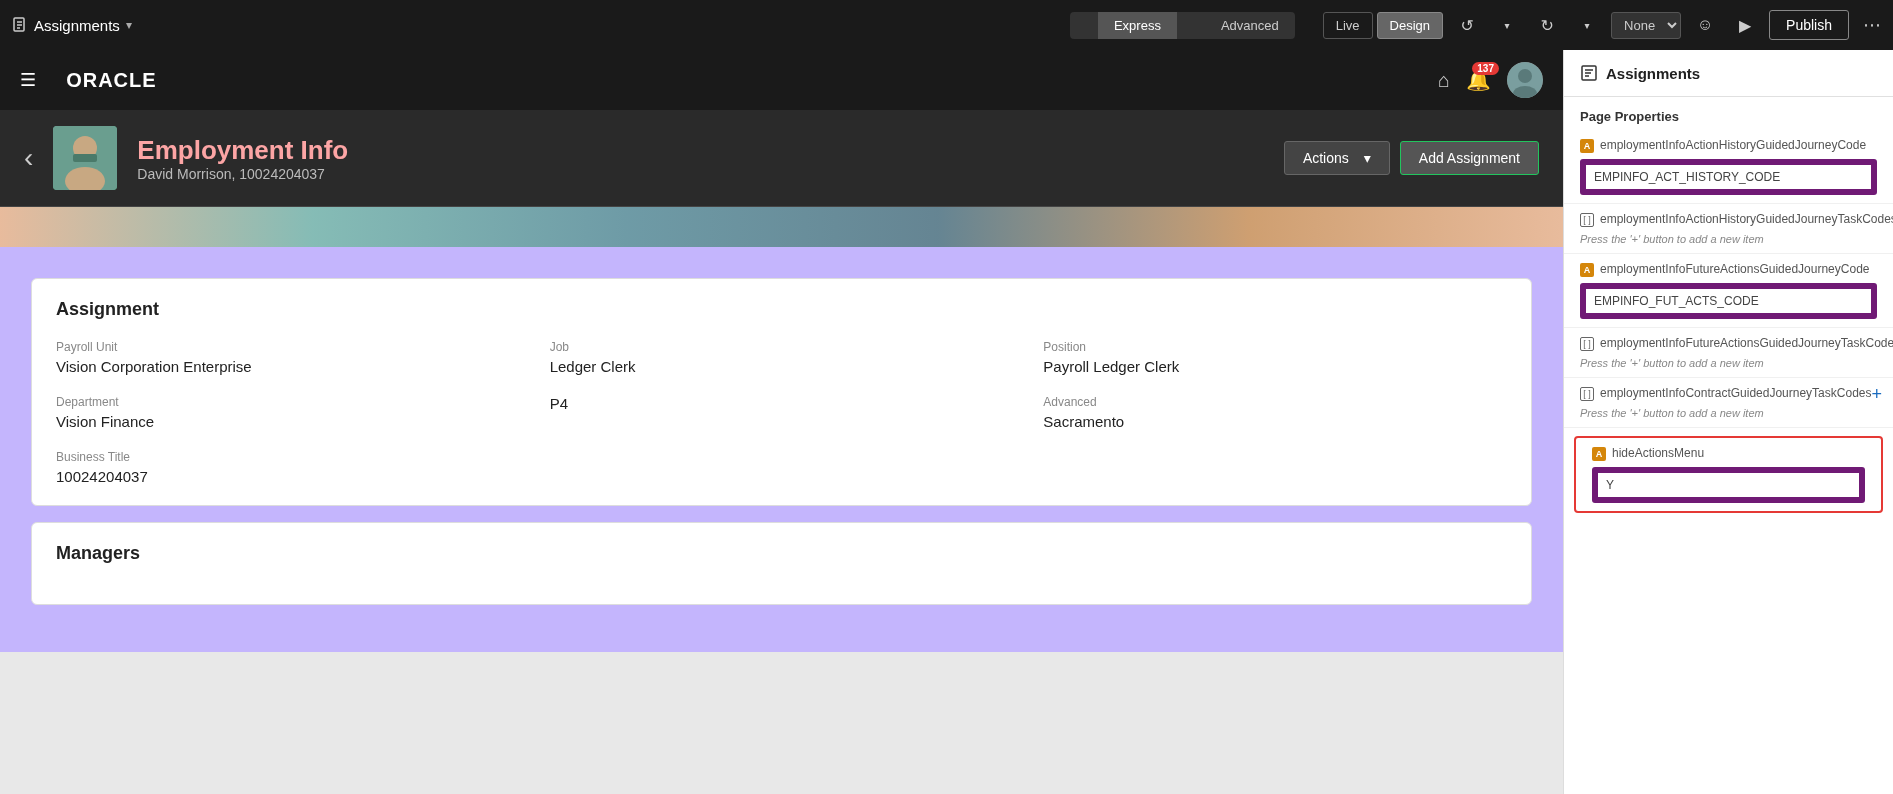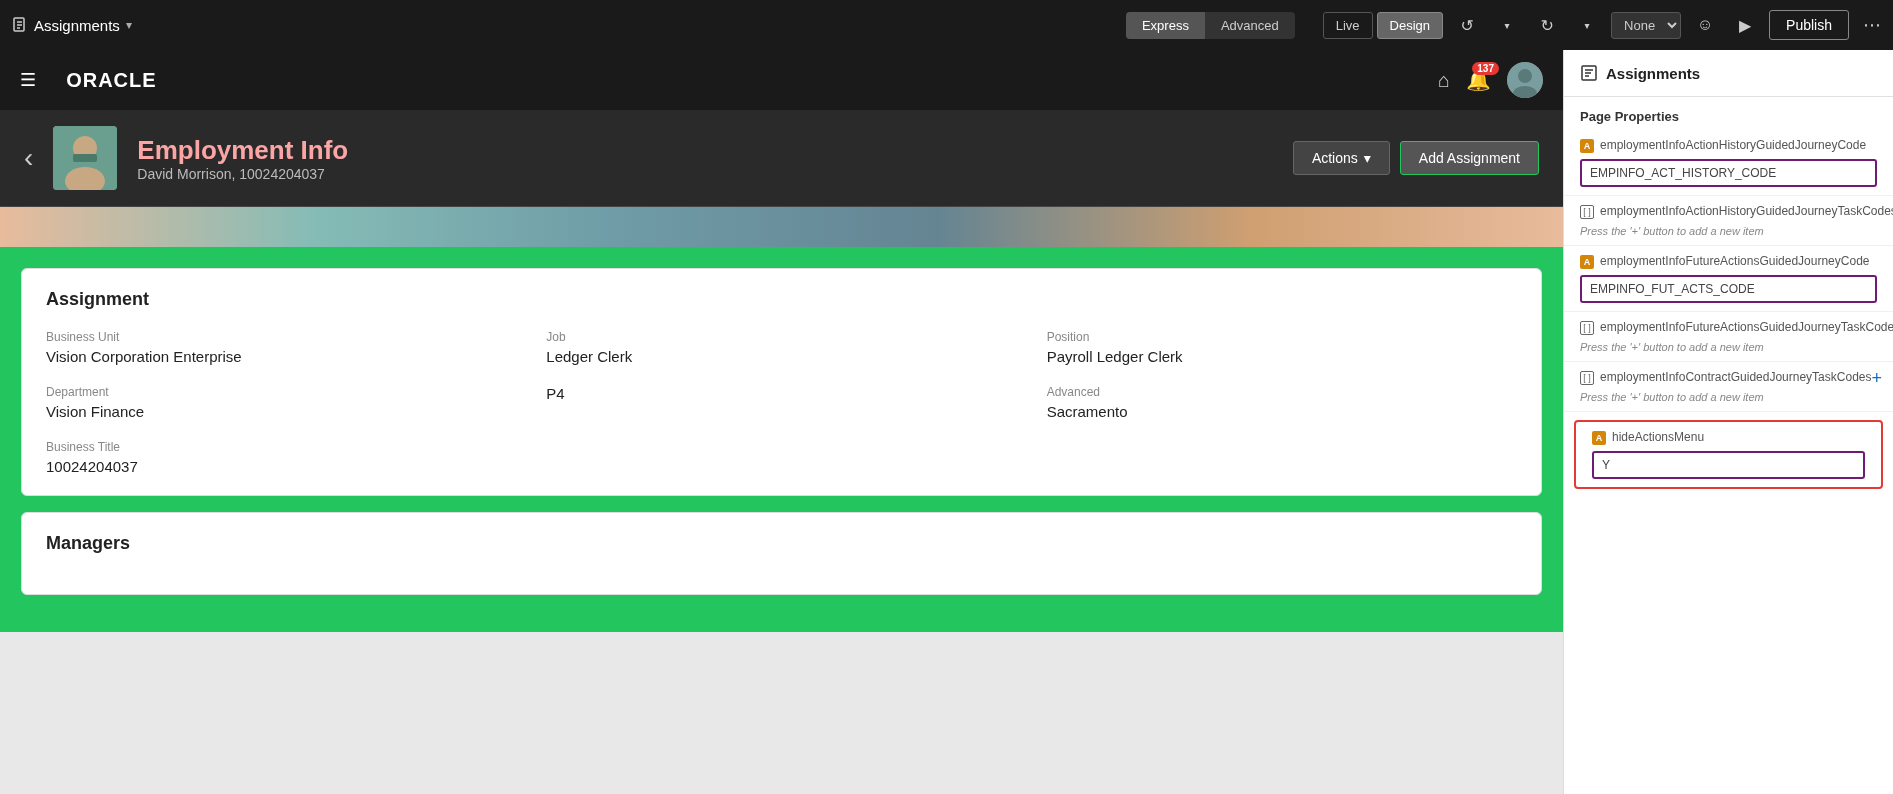--- a/index.html
+++ b/index.html
@@ -31,20 +31,21 @@
       border-radius: 4px;
       overflow: hidden;
     }
     .toolbar-toggle-btn {
       padding: 6px 16px;
       font-size: 13px;
       cursor: pointer;
       border: none;
       background: transparent;
       color: #ccc;
+      margin-left: 28px;
     }
     .toolbar-toggle-btn.active {
       background: #555;
       color: #fff;
     }
     .toolbar-mode-group {
       display: flex;
       align-items: center;
       gap: 4px;
       margin-left: 20px;
@@ -191,43 +192,43 @@
       gap: 10px;
     }
     .emp-actions-btn {
       background: #444;
       border: 1px solid #666;
       color: #fff;
       padding: 8px 18px;
       font-size: 14px;
       cursor: pointer;
       border-radius: 3px;
-      display: flex; align-items: center; gap: 6px;
+      display: flex; align-items: center; gap: 15px;
     }
     .emp-add-btn {
       background: #555;
       border: 1px solid #22c55e;
       color: #fff;
       padding: 8px 18px;
       font-size: 14px;
       cursor: pointer;
       border-radius: 3px;
     }
 
     
     .decorative-strip {
       height: 40px;
       background: linear-gradient(90deg, #e8a87c 0%, #5ba9a0 20%, #3a7a8a 40%, #2d5a6e 60%, #c4803e 80%, #e8a87c 100%);
       opacity: 0.7;
     }
 
     
     .page-content {
-      background: #22c55e;
-      padding: 21px;
+      background: #c4b5fd;
+      padding: 31px;
     }
 
     .section-card {
       background: #fff;
       border: 1px solid #ddd;
       border-radius: 6px;
       padding: 20px 24px;
       margin-bottom: 16px;
     }
     .section-title {
@@ -310,21 +311,21 @@
       font-size: 9px;
       color: #666;
       display: inline-flex;
       align-items: center;
       justify-content: center;
       flex-shrink: 0;
       margin-top: 1px;
     }
     .panel-input {
       width: 100%;
-      border: 2px solid #701a75;
+      border: 6px solid #701a75;
       border-radius: 3px;
       padding: 5px 8px;
       font-size: 12px;
       color: #444;
       background: #fff;
     }
     .panel-add-btn {
       color: #1a6bbf;
       font-size: 18px;
       background: none;
@@ -460,21 +461,21 @@
     </div>
 
     <div class="decorative-strip"></div>
 
     <div class="page-content">
 
       <div class="section-card">
         <div class="section-title">Assignment</div>
         <div class="fields-grid">
           <div class="field-group">
-            <span class="field-label">Business Unit</span>
+            <span class="field-label">Payroll Unit</span>
             <span class="field-value">Vision Corporation Enterprise</span>
           </div>
           <div class="field-group">
             <span class="field-label">Job</span>
             <span class="field-value">Ledger Clerk</span>
           </div>
           <div class="field-group">
             <span class="field-label">Position</span>
             <span class="field-value">Payroll Ledger Clerk</span>
           </div>

